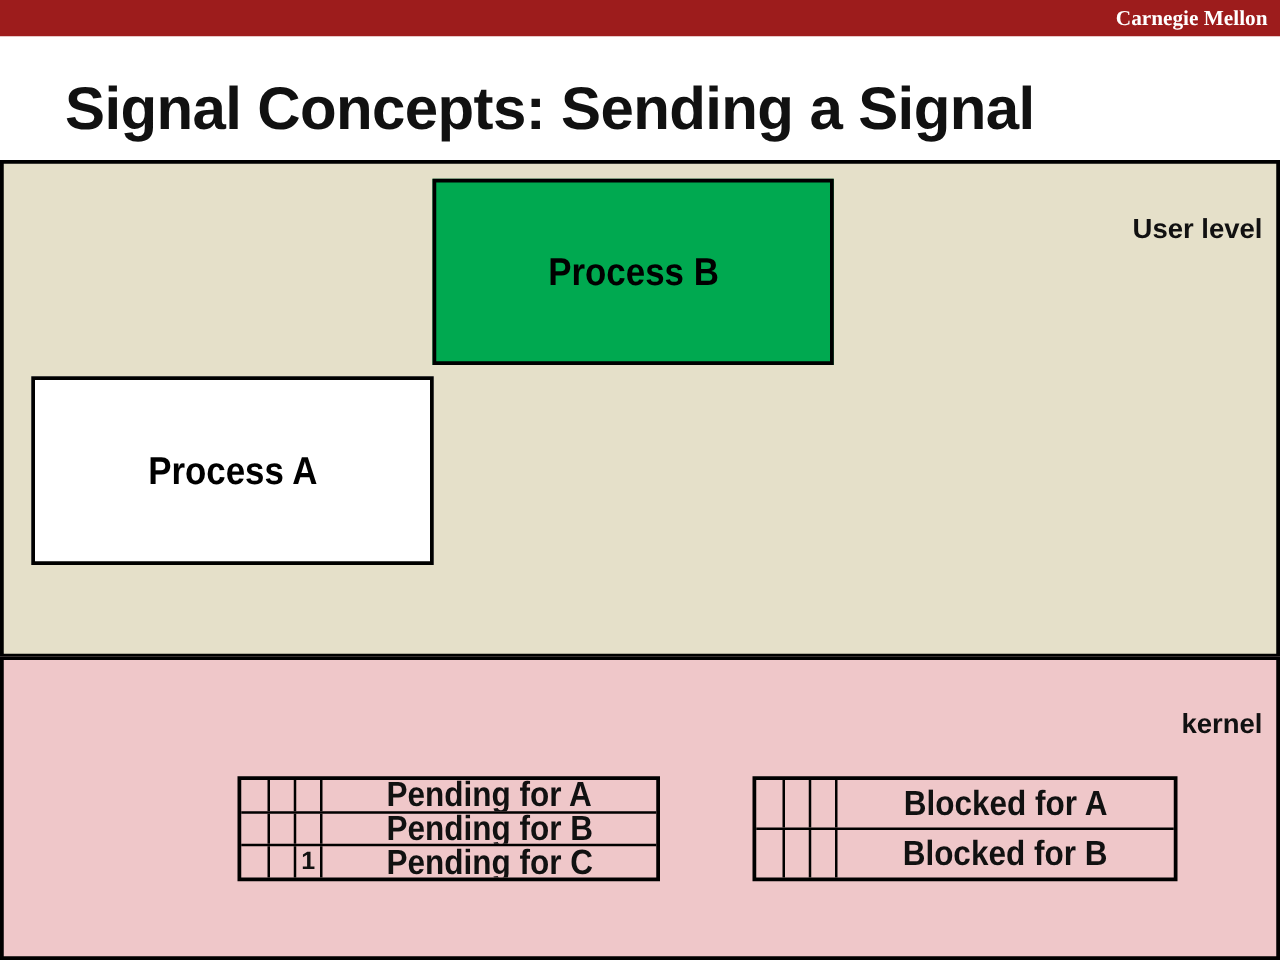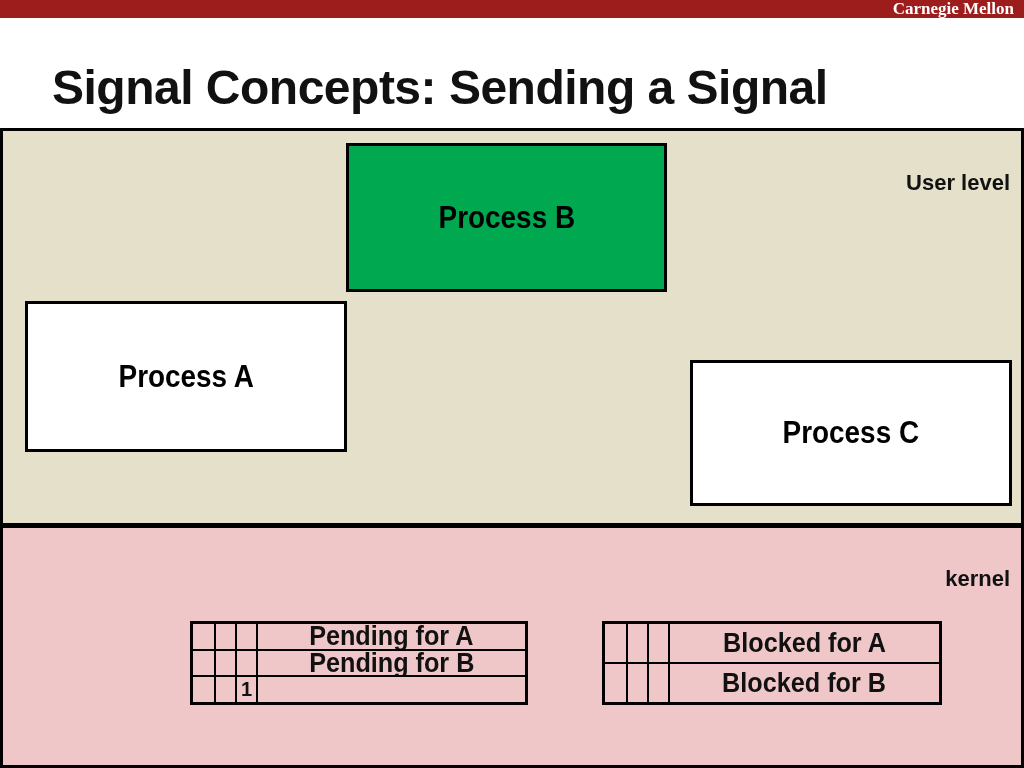--- a/index.html
+++ b/index.html
@@ -10,21 +10,21 @@
     background: #ffffff;
     overflow: hidden;
     font-family: "Liberation Sans", sans-serif;
     color: #111111;
   }
 
   
   .banner {
     position: absolute;
     left: 0; top: 0;
-    width: 1024px; height: 18px;
+    width: 1024px; height: 29px;
     background: var(--banner-red, #9d1c1c);
   }
   .brand {
     position: absolute;
     right: 10px; top: 50%;
     transform: translateY(-50%);
     color: #ffffff;
     font-family: "Liberation Serif", serif;
     font-weight: bold;
     font-size: 17px;
@@ -141,23 +141,20 @@
 
   <div class="region-label user">User level</div>
   <div class="region-label kernel">kernel</div>
 
   <div class="process" id="process-b">
     <span class="cond">Process B</span>
   </div>
   <div class="process" id="process-a">
     <span class="cond">Process A</span>
   </div>
-  <div class="process" id="process-c">
-    <span class="cond">Process C</span>
-  </div>
 
   <div class="sigtable" id="pending-table">
     <div class="sigrow">
       <div class="bit first"></div>
       <div class="bit"></div>
       <div class="bit"></div>
       <div class="rowlabel">
           <span class="cond">Pending for A</span>
         </div>
     </div>
@@ -166,20 +163,23 @@
       <div class="bit"></div>
       <div class="bit"></div>
       <div class="rowlabel">
           <span class="cond">Pending for B</span>
         </div>
     </div>
     <div class="sigrow">
       <div class="bit first"></div>
       <div class="bit"></div>
       <div class="bit">1</div>
+      <div class="rowlabel">
+          <span class="cond">Pending for C</span>
+        </div>
     </div>
   </div>
 
   <div class="sigtable" id="blocked-table">
     <div class="sigrow">
       <div class="bit first"></div>
       <div class="bit"></div>
       <div class="bit"></div>
       <div class="rowlabel">
           <span class="cond">Blocked for A</span>

